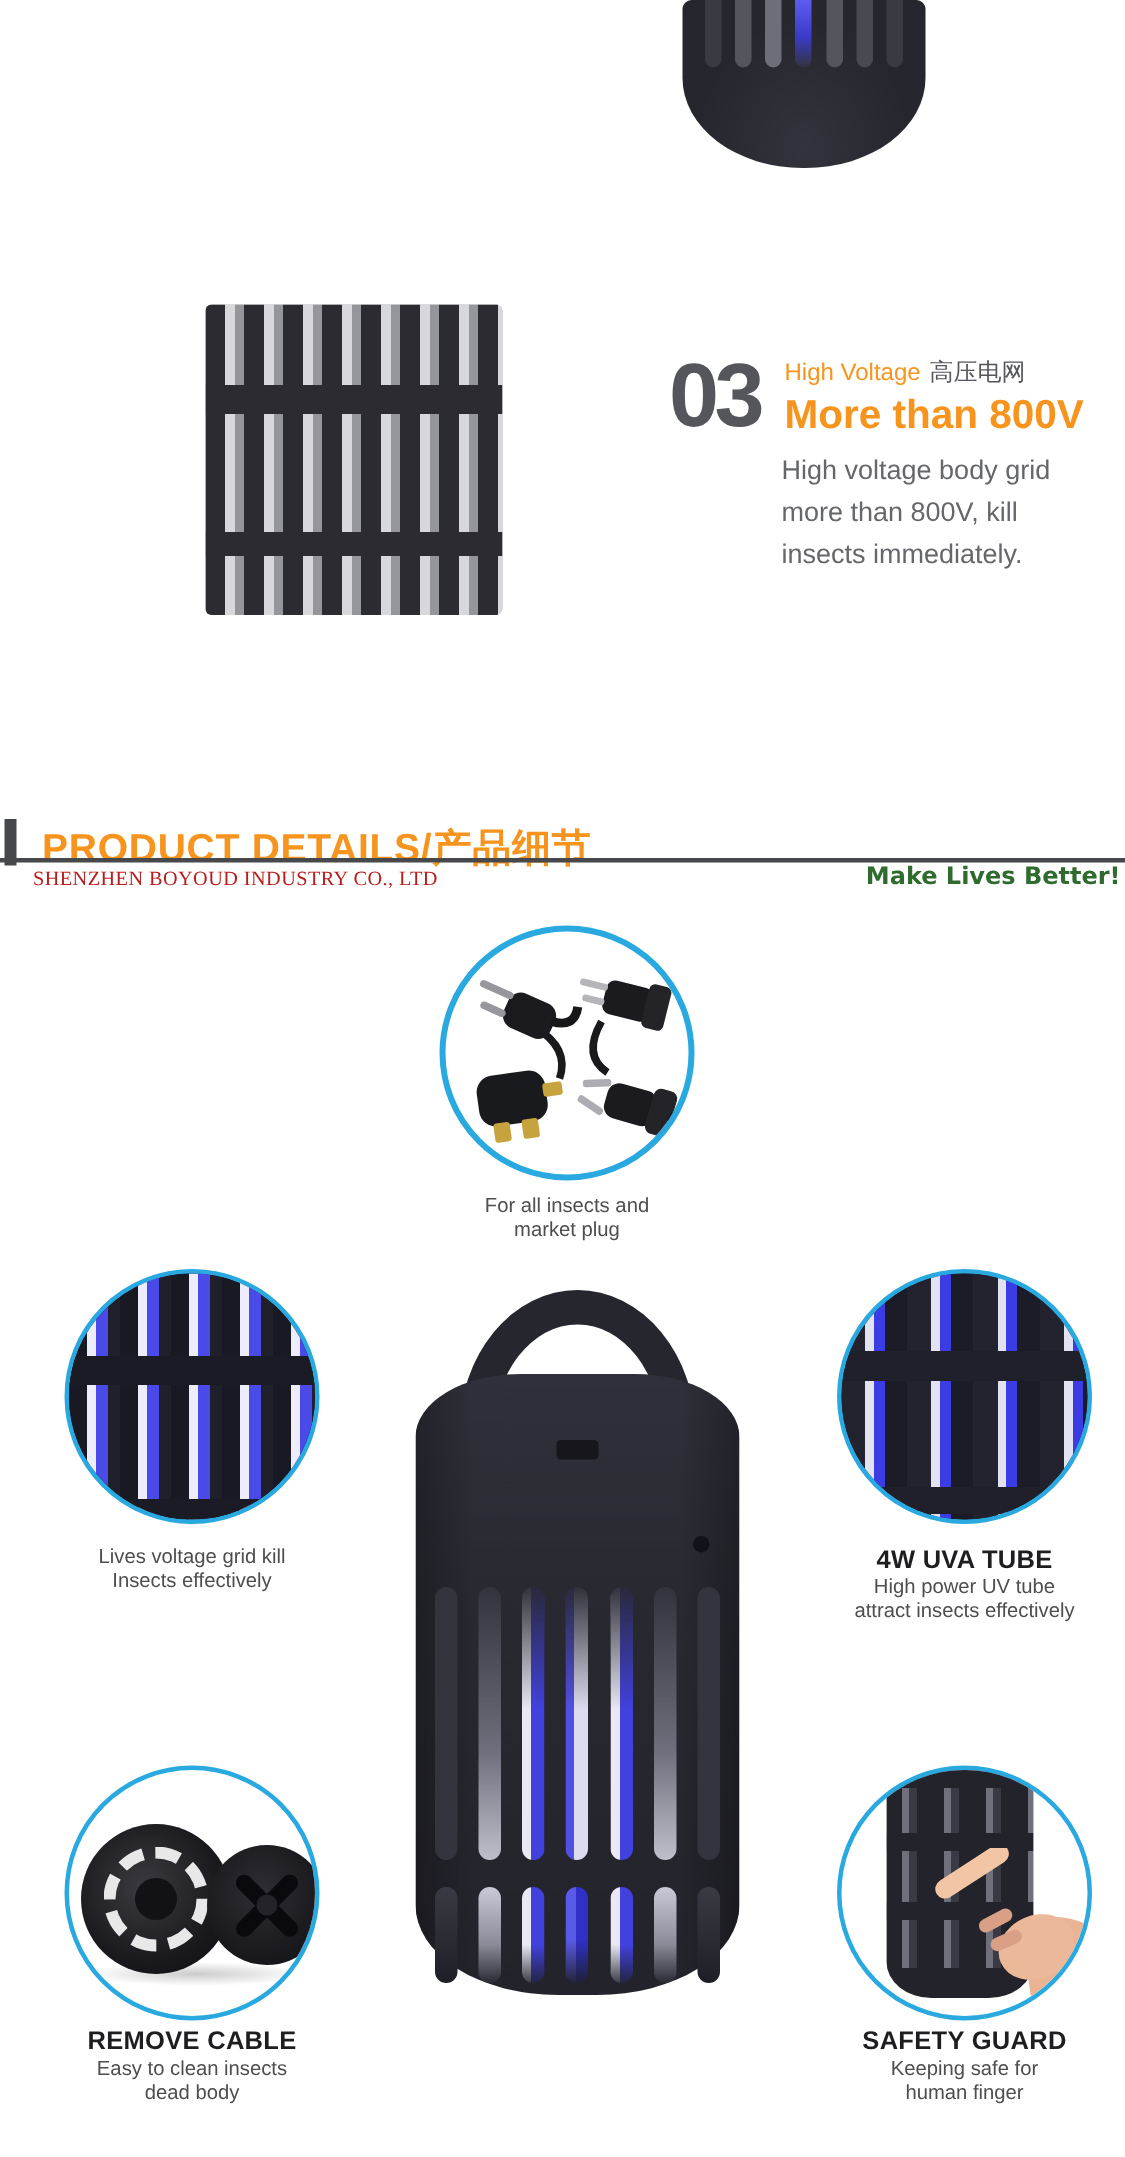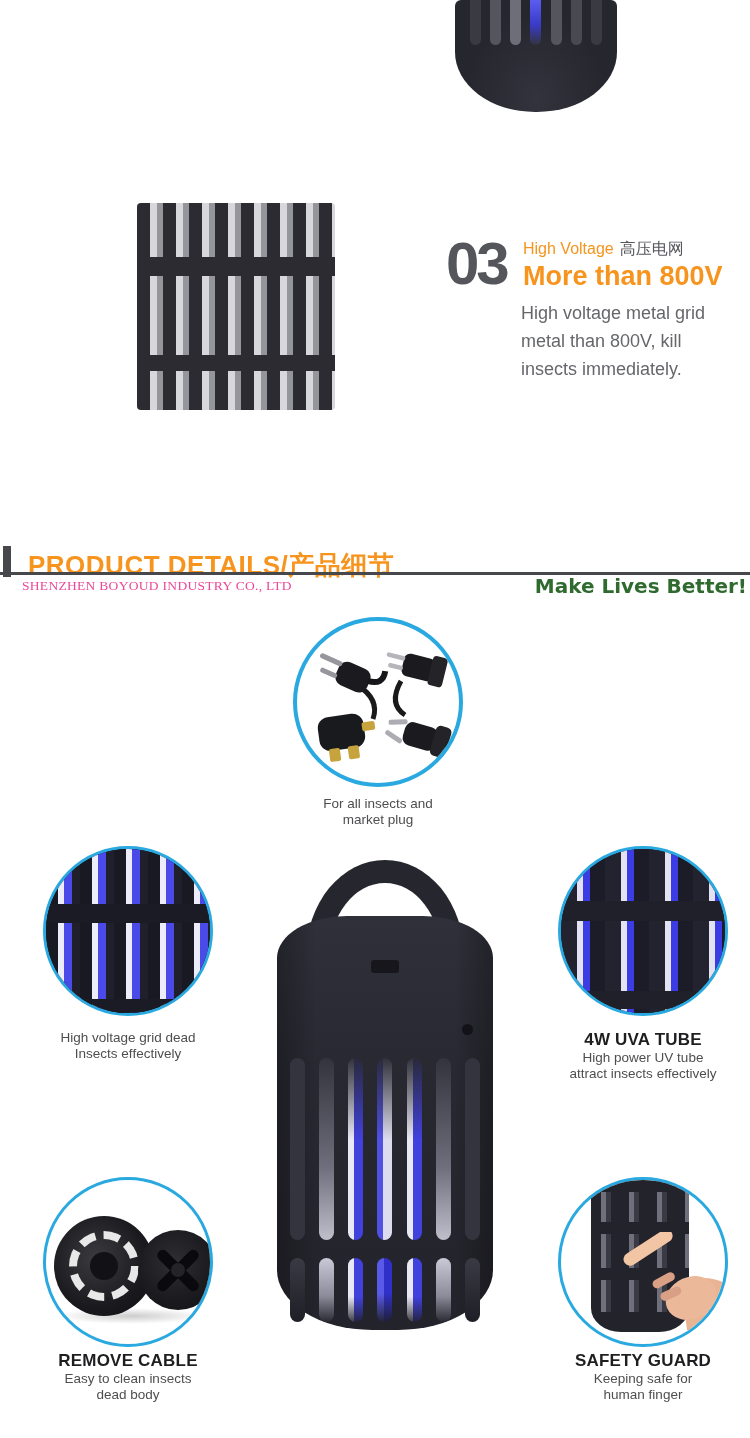--- a/index.html
+++ b/index.html
@@ -28,22 +28,22 @@
   .sec03-line1{left:523px;top:240px;font-size:16px;line-height:1.1;}
   .sec03-line1 .en{color:#f7941d;}
   .sec03-line1 .cn{color:#55565c;margin-left:6px;}
   .sec03-sub{left:523px;top:261px;font-size:27px;font-weight:bold;color:#f7941d;text-align:center;}
   .sec03-desc{left:521px;top:300px;width:215px;font-size:18px;color:#66676b;line-height:1.55;}
 
   
   .pd-bar{left:3px;top:546px;width:8px;height:31px;background:#47484b;}
   .pd-title{left:22px;top:542px;font-size:26px;font-weight:bold;color:#f7941d;letter-spacing:.5px;white-space:nowrap;}
   .pd-rule{left:0;top:572px;width:750px;height:3px;background:#47484b;}
-  .pd-company{left:22px;top:578px;font-family:"Liberation Serif",serif;font-size:13.5px;color:#ec4899;letter-spacing:.3px;}
-  .pd-slogan{right:3px;top:574px;font-family:"DejaVu Sans",sans-serif;font-size:20px;font-weight:bold;color:#2f6b2f;}
+  .pd-company{left:22px;top:578px;font-family:"Liberation Serif",serif;font-size:13.5px;color:#b91c1c;letter-spacing:.3px;}
+  .pd-slogan{right:3px;top:574px;font-family:"DejaVu Sans",sans-serif;font-size:16px;font-weight:bold;color:#2f6b2f;}
 
   
   .circle{position:absolute;width:170px;height:170px;border-radius:50%;box-sizing:border-box;overflow:hidden;background:#fff;}
   .ring-thick{border:4px solid #29a9e0;}
   .ring-thin{border:3px solid #29a9e0;}
   #circle-plugs{left:293px;top:617px;}
   #circle-grid{left:43px;top:846px;background:#14141c;}
   #circle-uv{left:558px;top:846px;background:#1a1a24;}
   #circle-tray{left:43px;top:1177px;}
   #circle-safety{left:558px;top:1177px;}
@@ -130,21 +130,21 @@
       <div class="pts7"></div>
   </div>
 </div>
 
 <div id="photo-grid" class="abs"></div>
 <div class="abs sec03-num">03</div>
 <div class="abs sec03-line1">
   <span class="en">High Voltage</span><span class="cn">高压电网</span>
 </div>
 <div class="abs sec03-sub">More than 800V</div>
-<div class="abs sec03-desc">High voltage metal grid metal than 800V, kill insects immediately.</div>
+<div class="abs sec03-desc">High voltage body grid more than 800V, kill insects immediately.</div>
 
 <div class="abs pd-bar"></div>
 <h1 class="abs pd-title" style="margin:6px;">
   <span>PRODUCT DETAILS</span><span>/</span><span>产品细节</span>
 </h1>
 <div class="abs pd-rule"></div>
 <div class="abs pd-company">SHENZHEN BOYOUD INDUSTRY CO., LTD</div>
 <div class="abs pd-slogan">Make Lives Better!</div>
 
 <div id="circle-plugs" class="circle ring-thick">
@@ -183,21 +183,21 @@
 
 <div id="cap-ac" class="cap">
   <div class="cap-line">For all insects and</div>
   <div class="cap-line">market plug</div>
 </div>
 
 <div id="circle-grid" class="circle ring-thin">
   <div class="stripes"></div>
 </div>
 <div id="cap-grid" class="cap">
-  <div class="cap-line">High voltage grid dead</div>
+  <div class="cap-line">Lives voltage grid kill</div>
   <div class="cap-line">Insects effectively</div>
 </div>
 
 <div id="circle-uv" class="circle ring-thin">
   <div class="stripes"></div>
 </div>
 <div id="cap-uv" class="cap">
   <div class="cap-title">4W UVA TUBE</div>
   <div class="cap-line">High power UV tube</div>
   <div class="cap-line">attract insects effectively</div>

